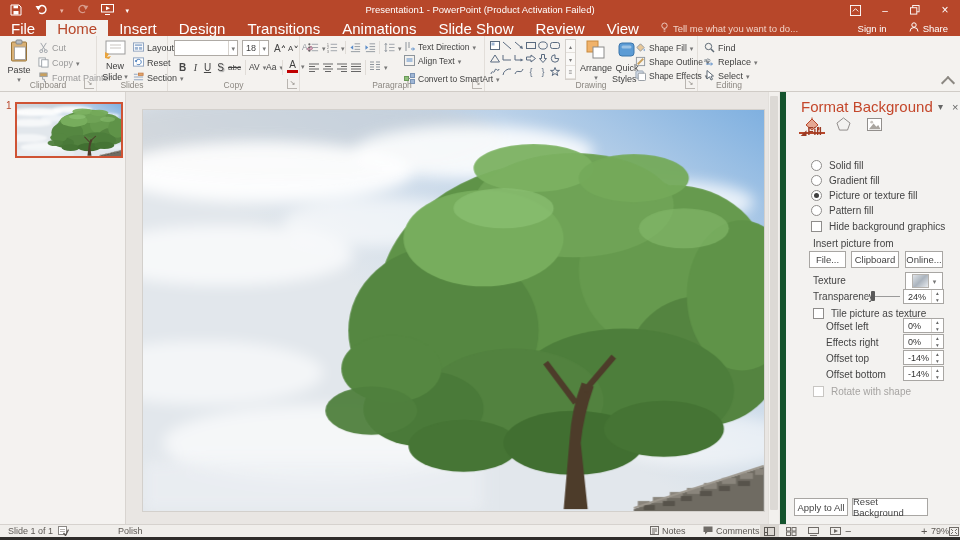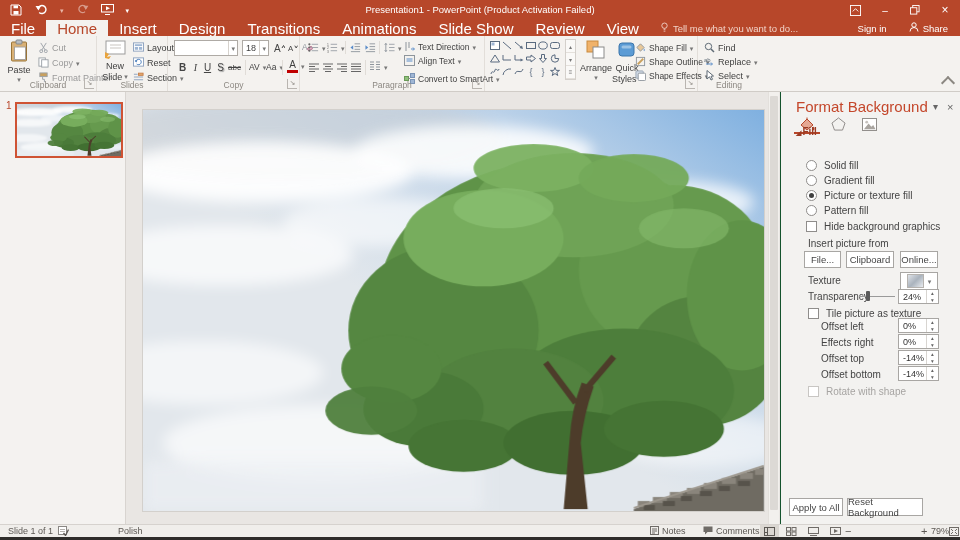--- a/index.html
+++ b/index.html
@@ -44,21 +44,21 @@
   .slidenum{position:absolute;left:6px;top:8px;font-size:10px;color:#b7472a;}
   .thumb{position:absolute;left:15px;top:10px;width:104px;height:52px;border:2px solid #CF5334;background:#fff;}
   .thumb svg{display:block;width:100%;height:100%;}
   
   .canvas{position:absolute;left:126px;top:92px;width:654px;height:432px;background:#e9e6e3;}
   .slide{position:absolute;left:17px;top:18px;width:621px;height:401px;background:#fff;box-shadow:0 0 0 1px #d3d0cc;}
   .slide svg{display:block;width:100%;height:100%;}
   .vscroll{position:absolute;right:1px;top:0;width:10px;height:432px;background:#f2f0ed;border-left:1px solid #e3e0dc;}
   .vthumb{position:absolute;left:1px;top:4px;width:8px;height:414px;background:#dcd9d5;border-radius:1px;}
   
-  .pane{position:absolute;left:780px;top:92px;width:180px;height:432px;background:#f3f2f0;border-left:1px solid #14532d;box-sizing:border-box;}
+  .pane{position:absolute;left:780px;top:92px;width:180px;height:432px;background:#f3f2f0;border-left:6px solid #14532d;box-sizing:border-box;}
   .panetitle{position:absolute;left:15px;top:6px;font-size:15px;color:#C4472B;}
   .panectrl{position:absolute;top:9px;font-size:10px;color:#666;}
   .panetabs{position:absolute;left:15px;top:22px;display:flex;gap:9px;align-items:flex-end;height:18px;}
   .panetab{width:22px;height:16px;display:flex;align-items:center;justify-content:center;}
   .seltabline{position:absolute;left:13px;top:40px;width:26px;height:2px;background:#B7472A;}
   .sectionhdr{position:absolute;left:15px;top:34px;display:flex;align-items:flex-end;gap:1px;font-weight:bold;font-size:10px;color:#9A3B24;}
   .tri{font-size:7px;color:#9A3B24;}
   .optrow{position:absolute;left:25px;display:flex;align-items:center;gap:7px;height:12px;font-size:10px;color:#444;}
   .radio{width:11px;height:11px;border:1px solid #8f8d8b;border-radius:50%;background:#fff;box-sizing:border-box;position:relative;flex:0 0 auto;}
   .radio.sel::after{content:"";position:absolute;left:2px;top:2px;width:5px;height:5px;border-radius:50%;background:#3f3f3f;}
@@ -637,20 +637,21 @@
       <div class="sbtn" style="left:150px;top:33px;font-size:8.5px;">
         <span class="ic">
           <svg viewBox="0 0 12 12" width="11" height="11">
               <rect x="1" y="1" width="8" height="8" rx="1" fill="#cfd8e4" stroke="#9aa6b5"></rect>
               <rect x="3.5" y="3.5" width="8" height="8" rx="1" fill="#fff" stroke="#8e959c"></rect>
             </svg>
         </span>
         <span>Shape Effects</span>
         <span class="ddw">▾</span>
       </div>
+      <div class="glabel">Drawing</div>
       <div class="launcher">↘</div>
     </div>
 
     <div class="group" style="left:698px;width:62px;border-right:none;">
       <div class="sbtn" style="left:6px;top:5px;">
         <span class="ic">
           <svg viewBox="0 0 11 11" width="11" height="11">
               <circle cx="4.5" cy="4.5" r="3.2" fill="none" stroke="#5f6b76"></circle>
               <path d="M7,7 L10,10" stroke="#5f6b76" stroke-width="1.5"></path>
             </svg>

